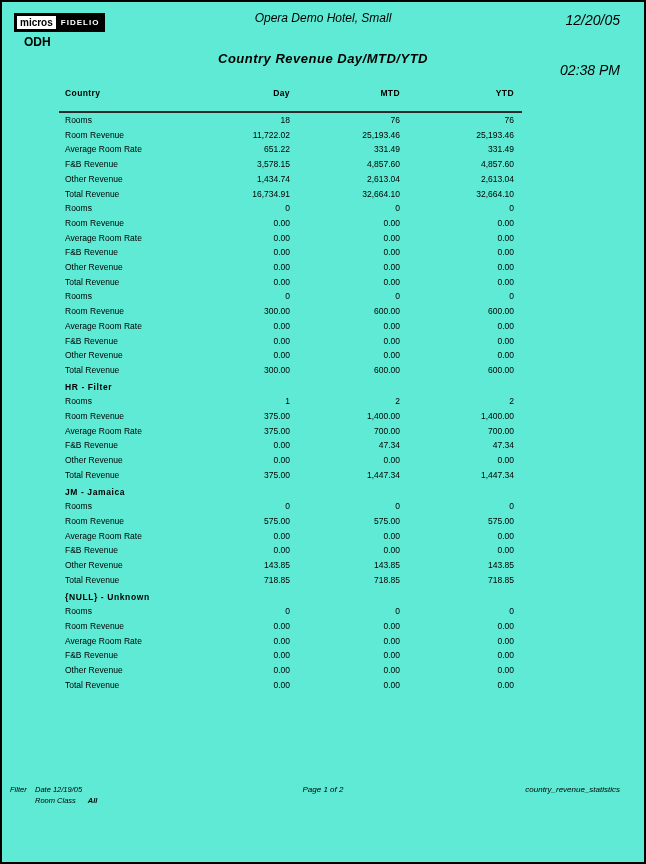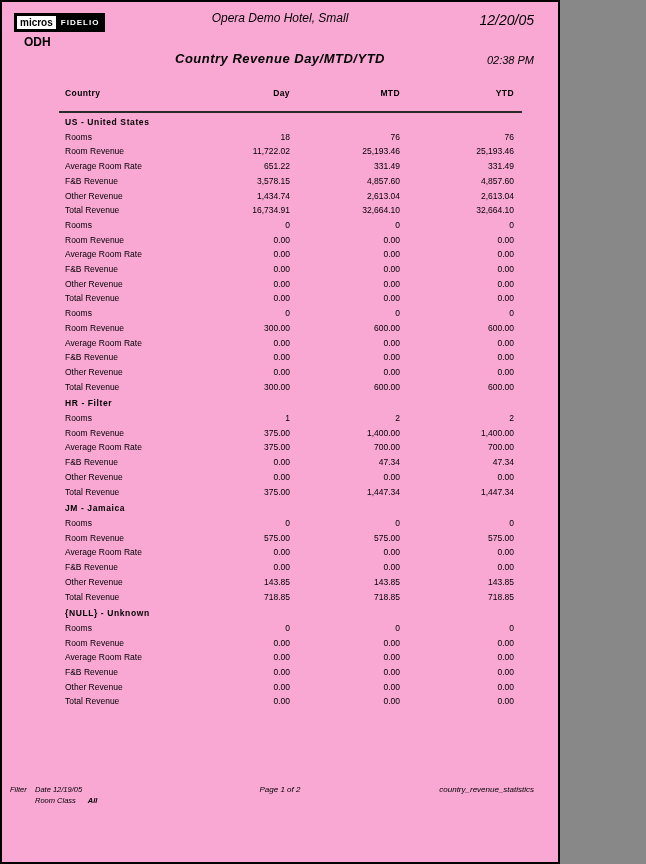--- a/index.html
+++ b/index.html
@@ -1,21 +1,21 @@
 <!DOCTYPE html>
 <html><head>
 <meta charset="utf-8">
 <style>
   * { margin:0; padding:0; box-sizing:border-box; }
   html,body { background:#888; }
   body { width:646px; }
   .page {
     position:relative;
-    width:560px; height:864px;
-    background:#f9a8d4;
+    width:646px; height:864px;
+    background:#5eead4;
     border:2px solid #000000;
     font-family:"Liberation Sans", sans-serif;
     color:#000000;
     overflow:hidden;
   }
 
   
   .logo {
     position:absolute; left:12px; top:11px;
     display:inline-flex; align-items:center;
@@ -43,22 +43,22 @@
   .report-title {
     position:absolute; left:0; top:49px; width:100%;
     text-align:center; font-style:italic; font-weight:bold;
     font-size:13px; letter-spacing:0.5px;
   }
   .print-date {
     position:absolute; right:24px; top:10px;
     font-style:italic; font-size:14px;
   }
   .print-time {
-    position:absolute; right:24px; top:52px;
-    font-style:italic; font-size:11px;
+    position:absolute; right:24px; top:60px;
+    font-style:italic; font-size:14px;
   }
 
   
   table.report {
     position:absolute; left:57px; top:86px;
     width:463px; border-collapse:collapse; table-layout:fixed;
   }
   table.report col.c-label { width:130px; }
   table.report col.c-day   { width:101px; }
   table.report col.c-mtd   { width:110px; }
@@ -127,23 +127,20 @@
     <thead>
       <tr>
         <th class="h-label">Country</th>
         <th class="h-num">Day</th>
         <th class="h-num">MTD</th>
         <th class="h-num h-ytd">YTD</th>
       </tr>
     </thead>
     <tbody id="table-body">
         <tr>
-          <td colspan="4" class="section-name">US - United States</td>
-        </tr>
-        <tr>
           <td class="lab">Rooms</td>
           <td class="num">18</td>
           <td class="num">76</td>
           <td class="num ytd">76</td>
         </tr>
         <tr>
           <td class="lab">Room Revenue</td>
           <td class="num">11,722.02</td>
           <td class="num">25,193.46</td>
           <td class="num ytd">25,193.46</td>

